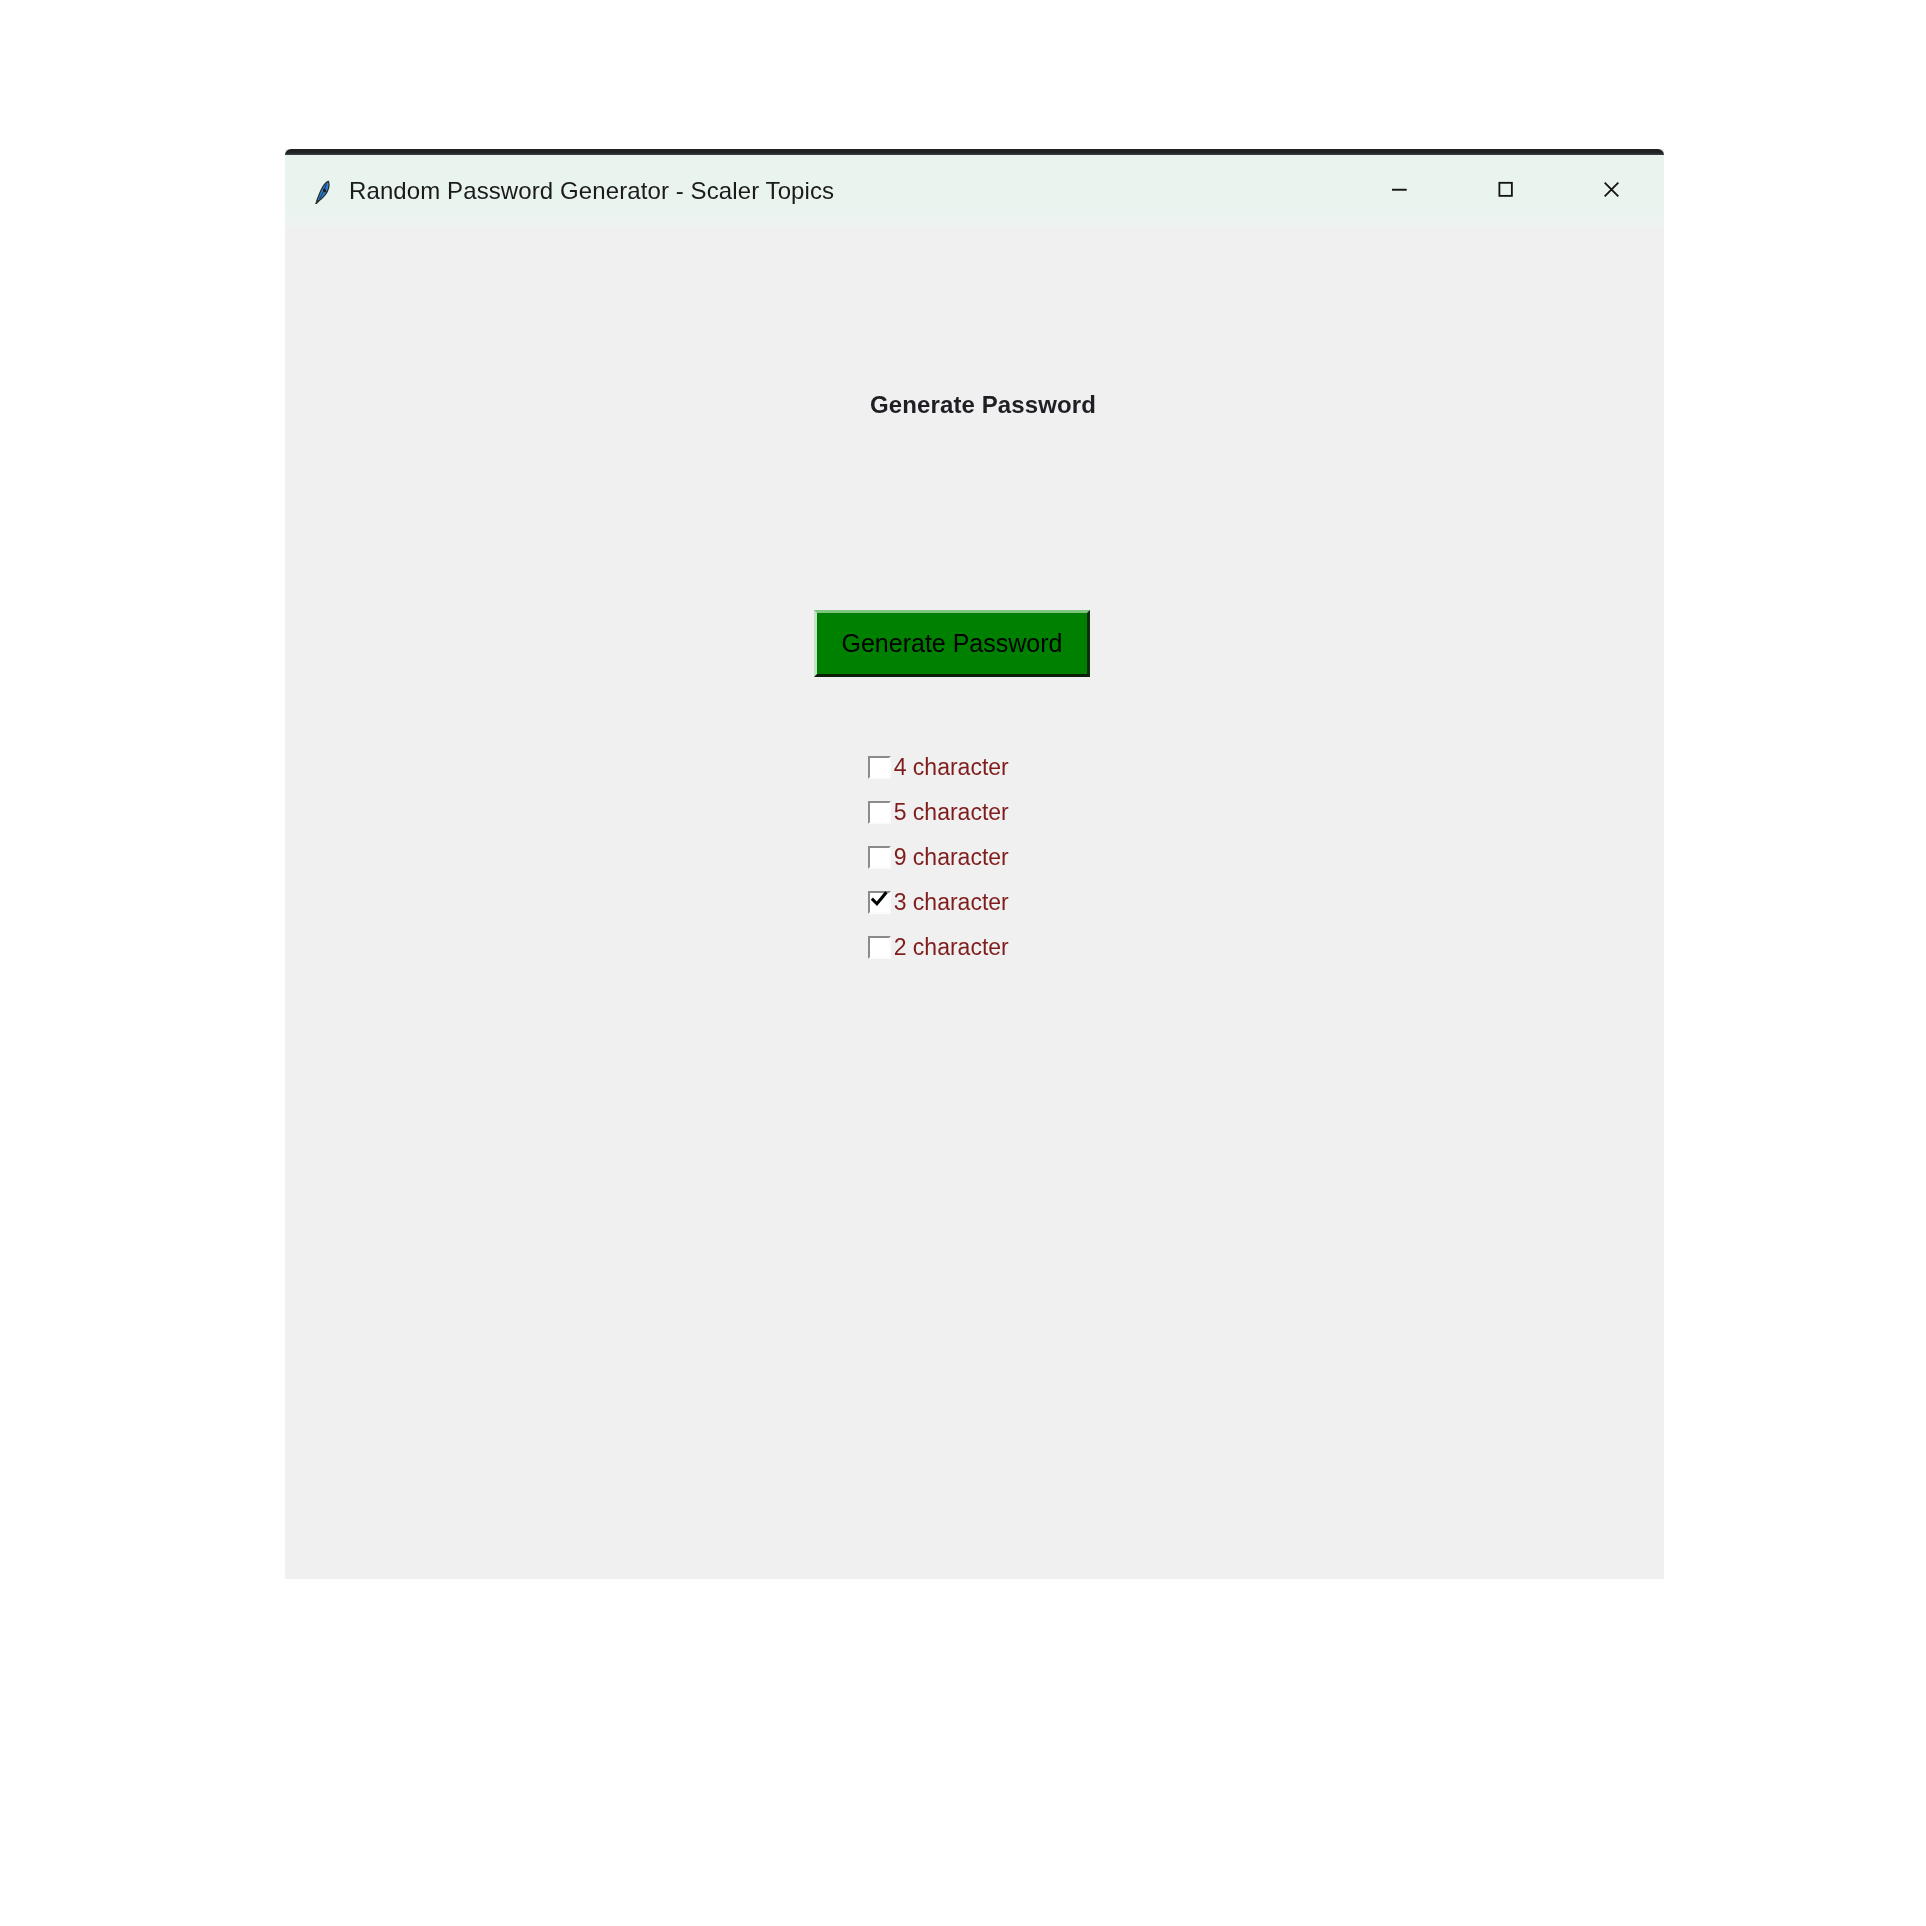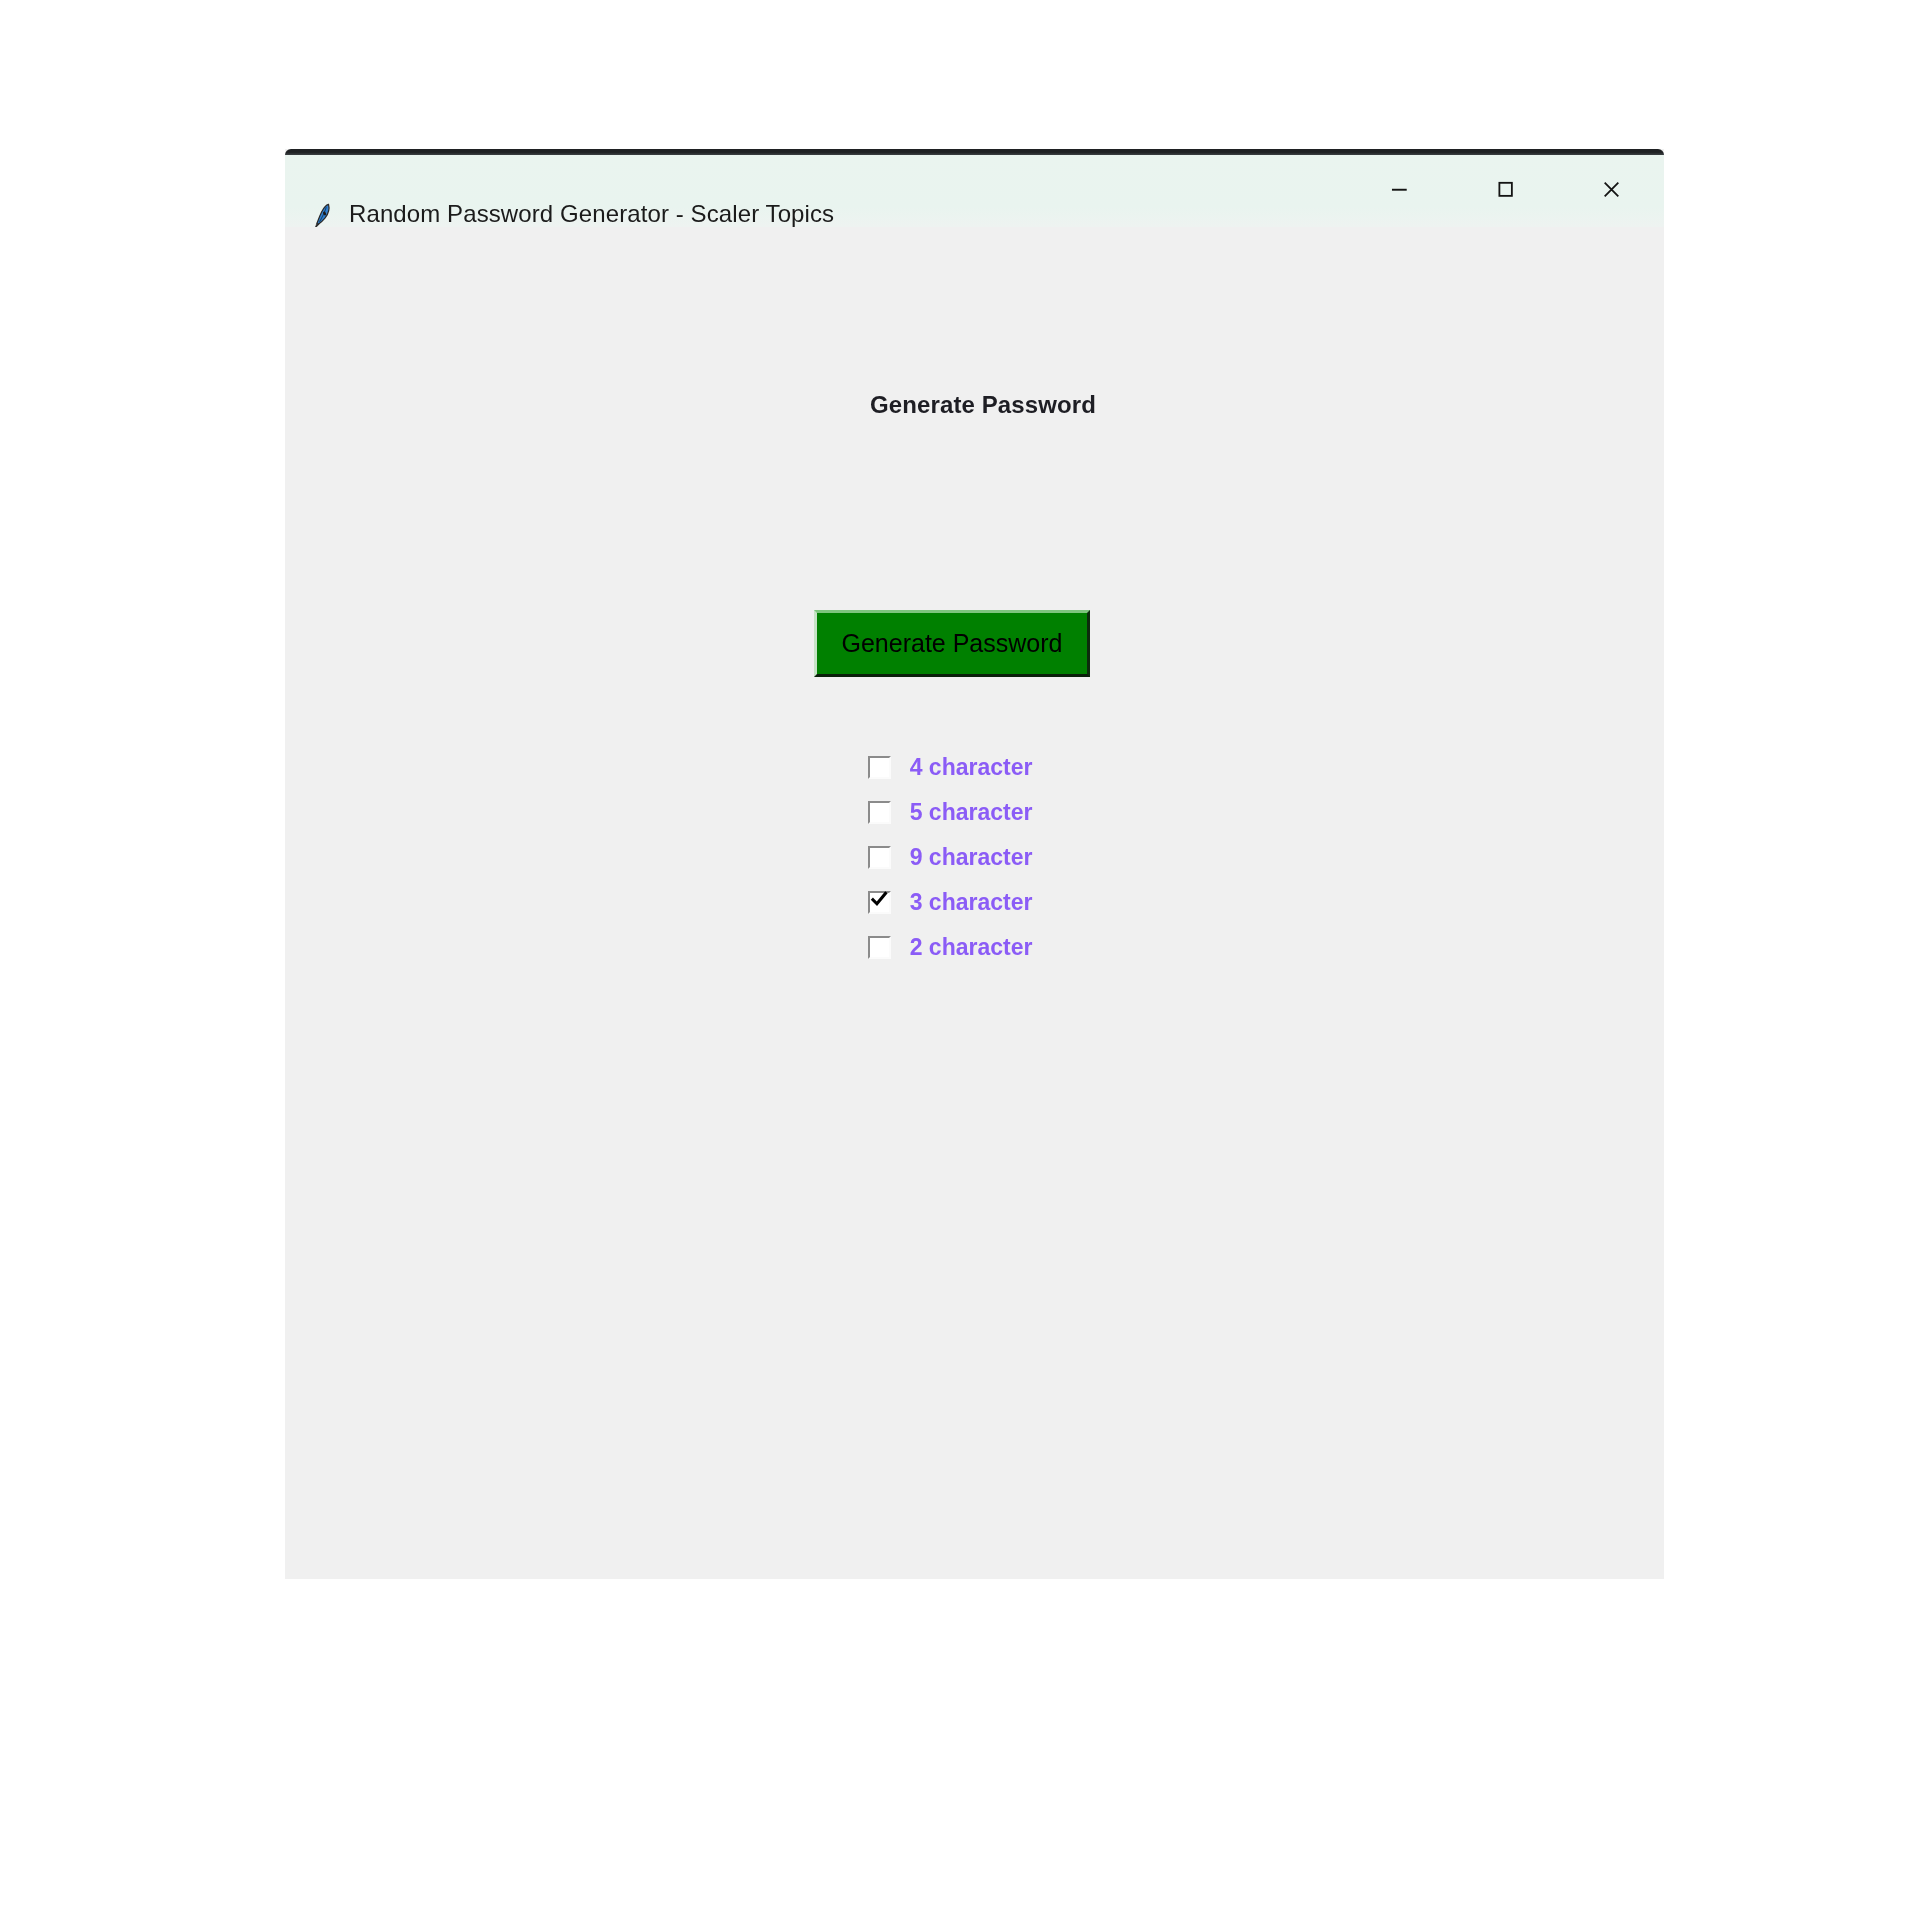--- a/index.html
+++ b/index.html
@@ -42,21 +42,21 @@
 
   
   .titlebar {
     position: absolute;
     left: 0;
     top: 5.7px;
     width: 100%;
     height: 72px;
     background: linear-gradient(to bottom, #eaf4ef 0%, #e9f4ef 72%, #eef3f1 100%);
     display: flex;
-    align-items: flex-end;
+    align-items: center;
     box-sizing: border-box;
     gap: 24px;
   }
   .titlebar-left {
     display: flex;
     align-items: center;
     padding-left: 25.5px;
     flex: 1 1 auto;
     min-width: 0;
   }
@@ -178,26 +178,25 @@
   .tk-checkbox .tick {
     position: absolute;
     left: -1.1px;
     top: -4.5px;
     width: 20.4px;
     height: 20.4px;
     display: none;
   }
   .tk-checkbox.checked .tick { display: block; }
   .checkbox-label {
-    margin-left: 19px;
+    margin-left: 3px;
     font-size: 23px;
     line-height: 1;
-    color: #8b5cf6;
+    color: #7f1d1d;
     white-space: nowrap;
-    font-weight: bold;
   }
 </style>
 </head>
 <body>
 
 <div id="app-window">
 
   <div class="window-top-chrome"></div>
 
   <div class="titlebar">

